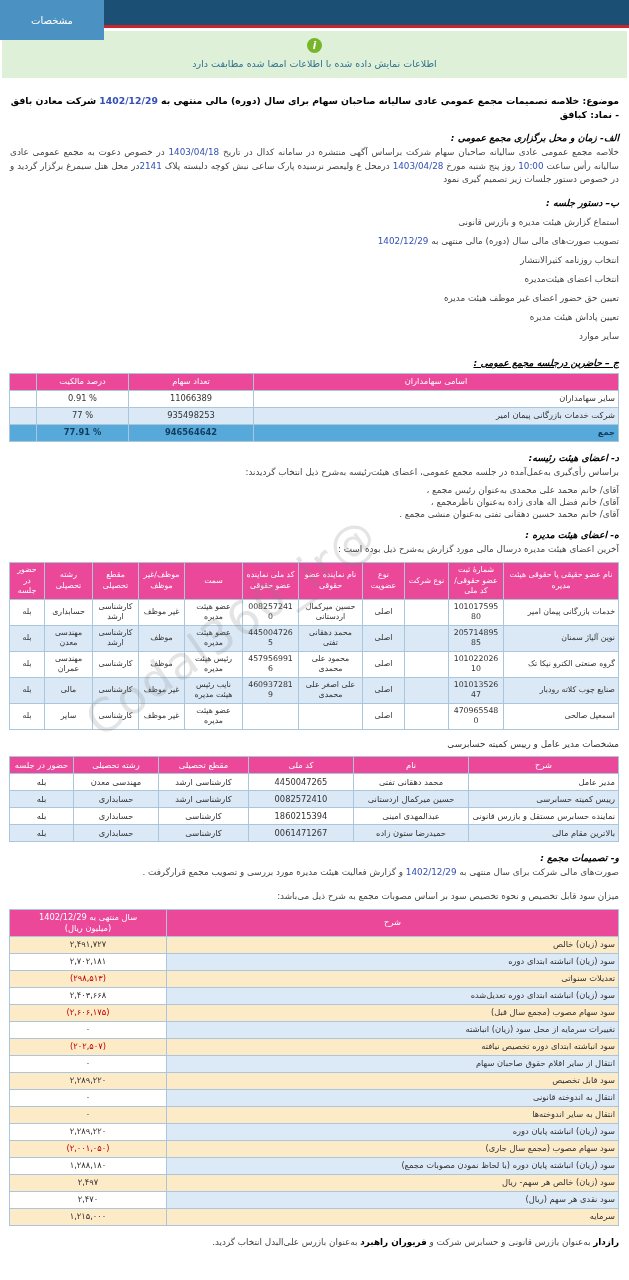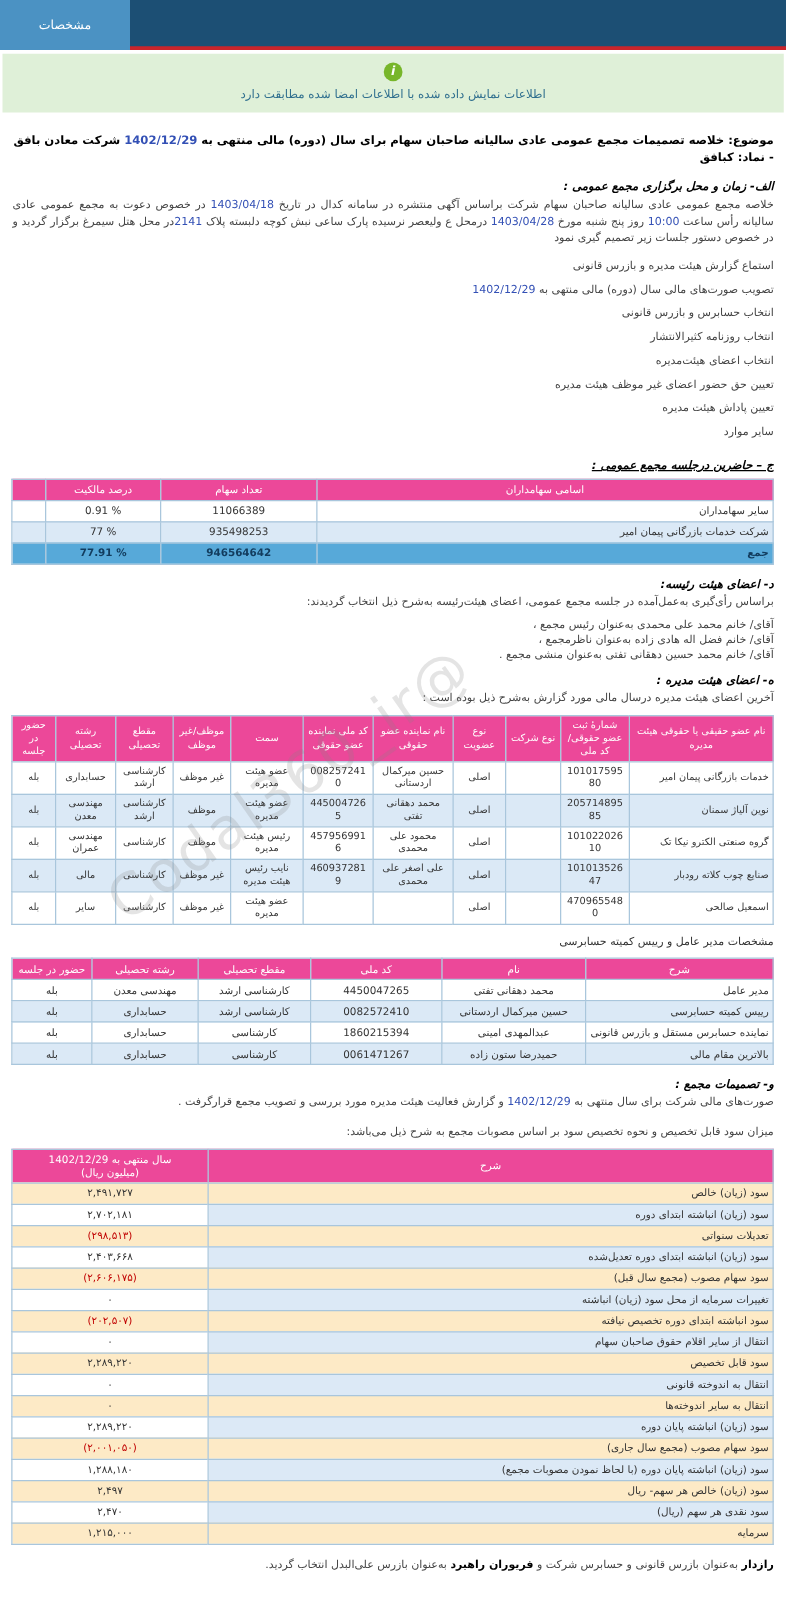--- a/index.html
+++ b/index.html
@@ -3,21 +3,21 @@
 <meta charset="utf-8">
 <style>
   * { margin:0; padding:0; box-sizing:border-box; }
   html,body { width:629px; }
   body {
     width:629px; height:1280px; overflow:hidden; position:relative;
     background:#ffffff; direction:rtl;
     font-family:"DejaVu Sans", sans-serif; color:#333; font-size:9px;
   }
   
-  .topbar { height:40px; background:#1c4f74; border-bottom:3px solid #c9252b; display:flex; justify-content:flex-start; }
+  .topbar { height:28px; background:#1c4f74; border-bottom:3px solid #c9252b; display:flex; justify-content:flex-start; }
   .tab { width:104px; height:40px; background:#4b92c3; color:#fff; font-size:10px;
          display:flex; align-items:center; justify-content:center; margin-right:auto; }
   
   .topbar .tab { order:-1; }
   
   .infobox { margin:3px 2px 0 2px; background:#dff0d8; padding:7px 10px 9px; text-align:center; }
   .info-icon { display:inline-block; width:15px; height:15px; border-radius:50%;
                background:#77b62a; color:#fff; font-weight:bold; font-size:10px; line-height:15px; font-style:italic; }
   .infobox .txt { margin-top:5px; color:#31708f; font-size:9.5px; }
   .content { padding:0 10px; }
@@ -58,24 +58,24 @@
   <div class="txt">اطلاعات نمایش داده شده با اطلاعات امضا شده مطابقت دارد</div>
 </div>
 
 <div class="content">
 
   <div class="subject blue-digits">موضوع: خلاصه تصمیمات مجمع عمومی عادی سالیانه صاحبان سهام برای سال (دوره) مالی منتهی به <span class="dg">1402/12/29</span> شرکت معادن بافق - نماد: کبافق</div>
 
   <div class="sec-title">الف- زمان و محل برگزاری مجمع عمومی :</div>
   <div class="para blue-digits">خلاصه مجمع عمومی عادی سالیانه صاحبان سهام شرکت براساس آگهی منتشره در سامانه کدال در تاریخ <span class="dg">1403/04/18</span> در خصوص دعوت به مجمع عمومی عادی سالیانه رأس ساعت <span class="dg">10:00</span> روز پنج شنبه مورخ <span class="dg">1403/04/28</span> درمحل ع ولیعصر نرسیده پارک ساعی نبش کوچه دلبسته پلاک <span class="dg">2141</span>در محل هتل سیمرغ   برگزار گردید و در خصوص دستور جلسات زیر تصمیم گیری نمود</div>
 
+  <div class="sec-title">ب– دستور جلسه :</div>
   <div class="agenda">
     <div class="blue-digits">استماع گزارش هیئت‌ مدیره و بازرس قانونی</div>
     <div class="blue-digits">تصویب صورت‌های مالی سال (دوره) مالی منتهی به <span class="dg">1402/12/29</span></div>
-    <div class="blue-digits">انتخاب حسابرس و بازرس قانونی</div>
     <div class="blue-digits">انتخاب روزنامه کثیر‌الانتشار</div>
     <div class="blue-digits">انتخاب اعضای هیئت‌مدیره</div>
     <div class="blue-digits">تعیین حق حضور اعضای غیر موظف هیئت مدیره</div>
     <div class="blue-digits">تعیین پاداش هیئت مدیره</div>
     <div class="blue-digits">سایر موارد</div>
   </div>
 
   <div class="sec-title underlined" style="margin-top:16px">ج – حاضرین درجلسه مجمع عمومی :</div>
   <table class="presence">
       <colgroup>

